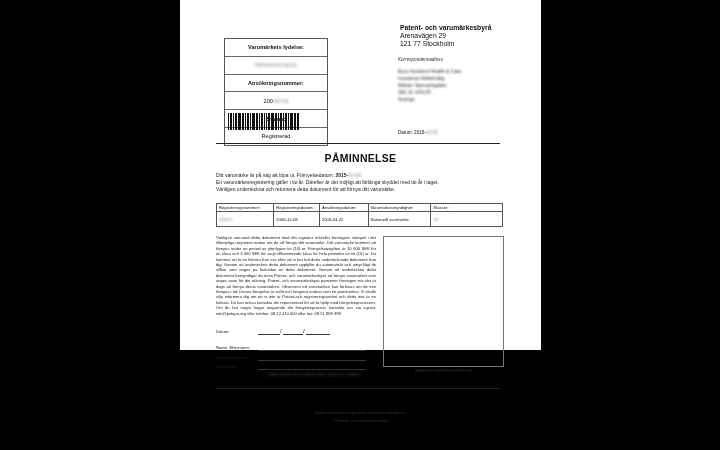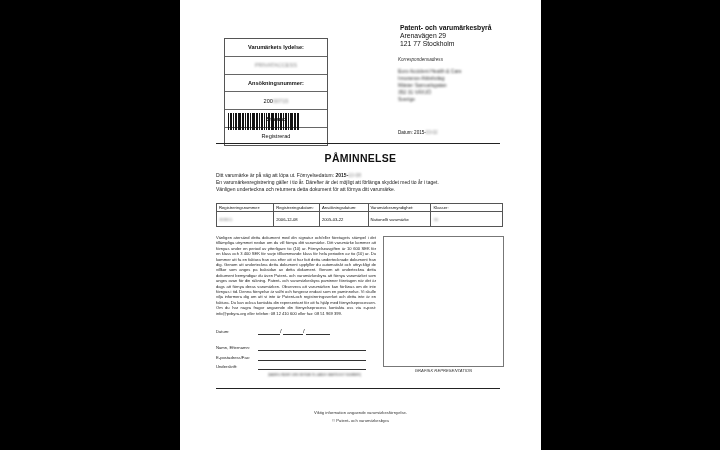--- a/index.html
+++ b/index.html
@@ -1,17 +1,17 @@
 <!DOCTYPE html>
 <html><head>
 <meta charset="utf-8">
 <style>
   html, body { margin:0; padding:0; }
   body { width:720px; height:450px; background:#000; position:relative; overflow:hidden; font-family:"Liberation Sans", sans-serif; color:#111; }
-  .page { position:absolute; left:180px; top:0; width:361px; height:450px; background:#fff; }
+  .page { position:absolute; left:180px; top:0; width:361px; height:350px; background:#fff; }
   .abs { position:absolute; }
   .blur { filter: blur(1.2px); color:#888; }
   .blurdark { filter: blur(1.3px); color:#333; }
   
   .statbox { left:44px; top:38px; width:102px; border:1px solid #555; }
   .statbox .cell { height:16.8px; border-bottom:1px solid #666; font-size:5.6px; display:flex; align-items:center; justify-content:center; }
   .statbox .cell:last-child { border-bottom:none; }
   .statbox .lbl { font-weight:bold; }
   .barcode { left:48px; top:113px; width:72px; height:17px; display:flex; gap:0; }
   .barcode span { display:block; height:100%; background:#111; }

